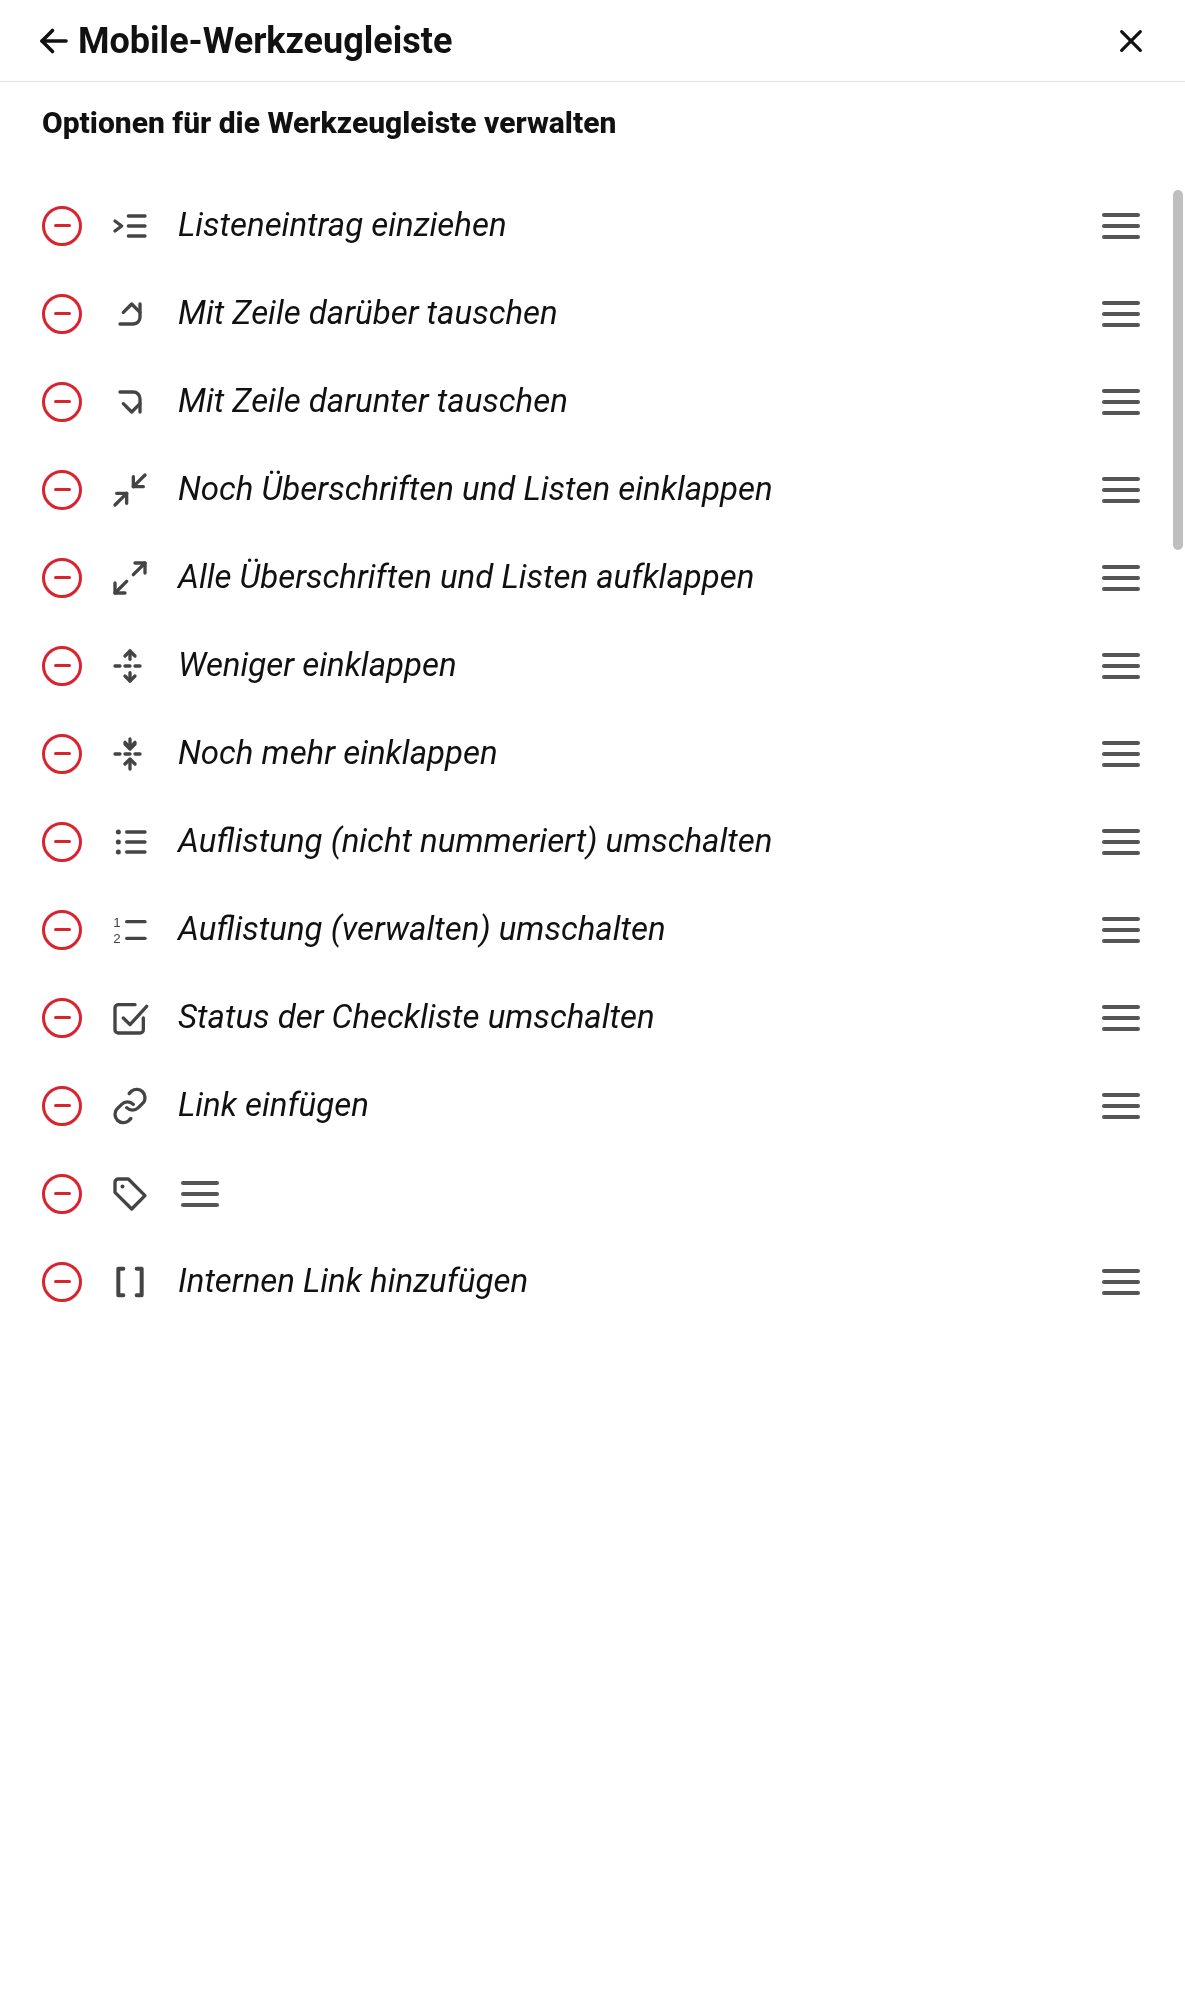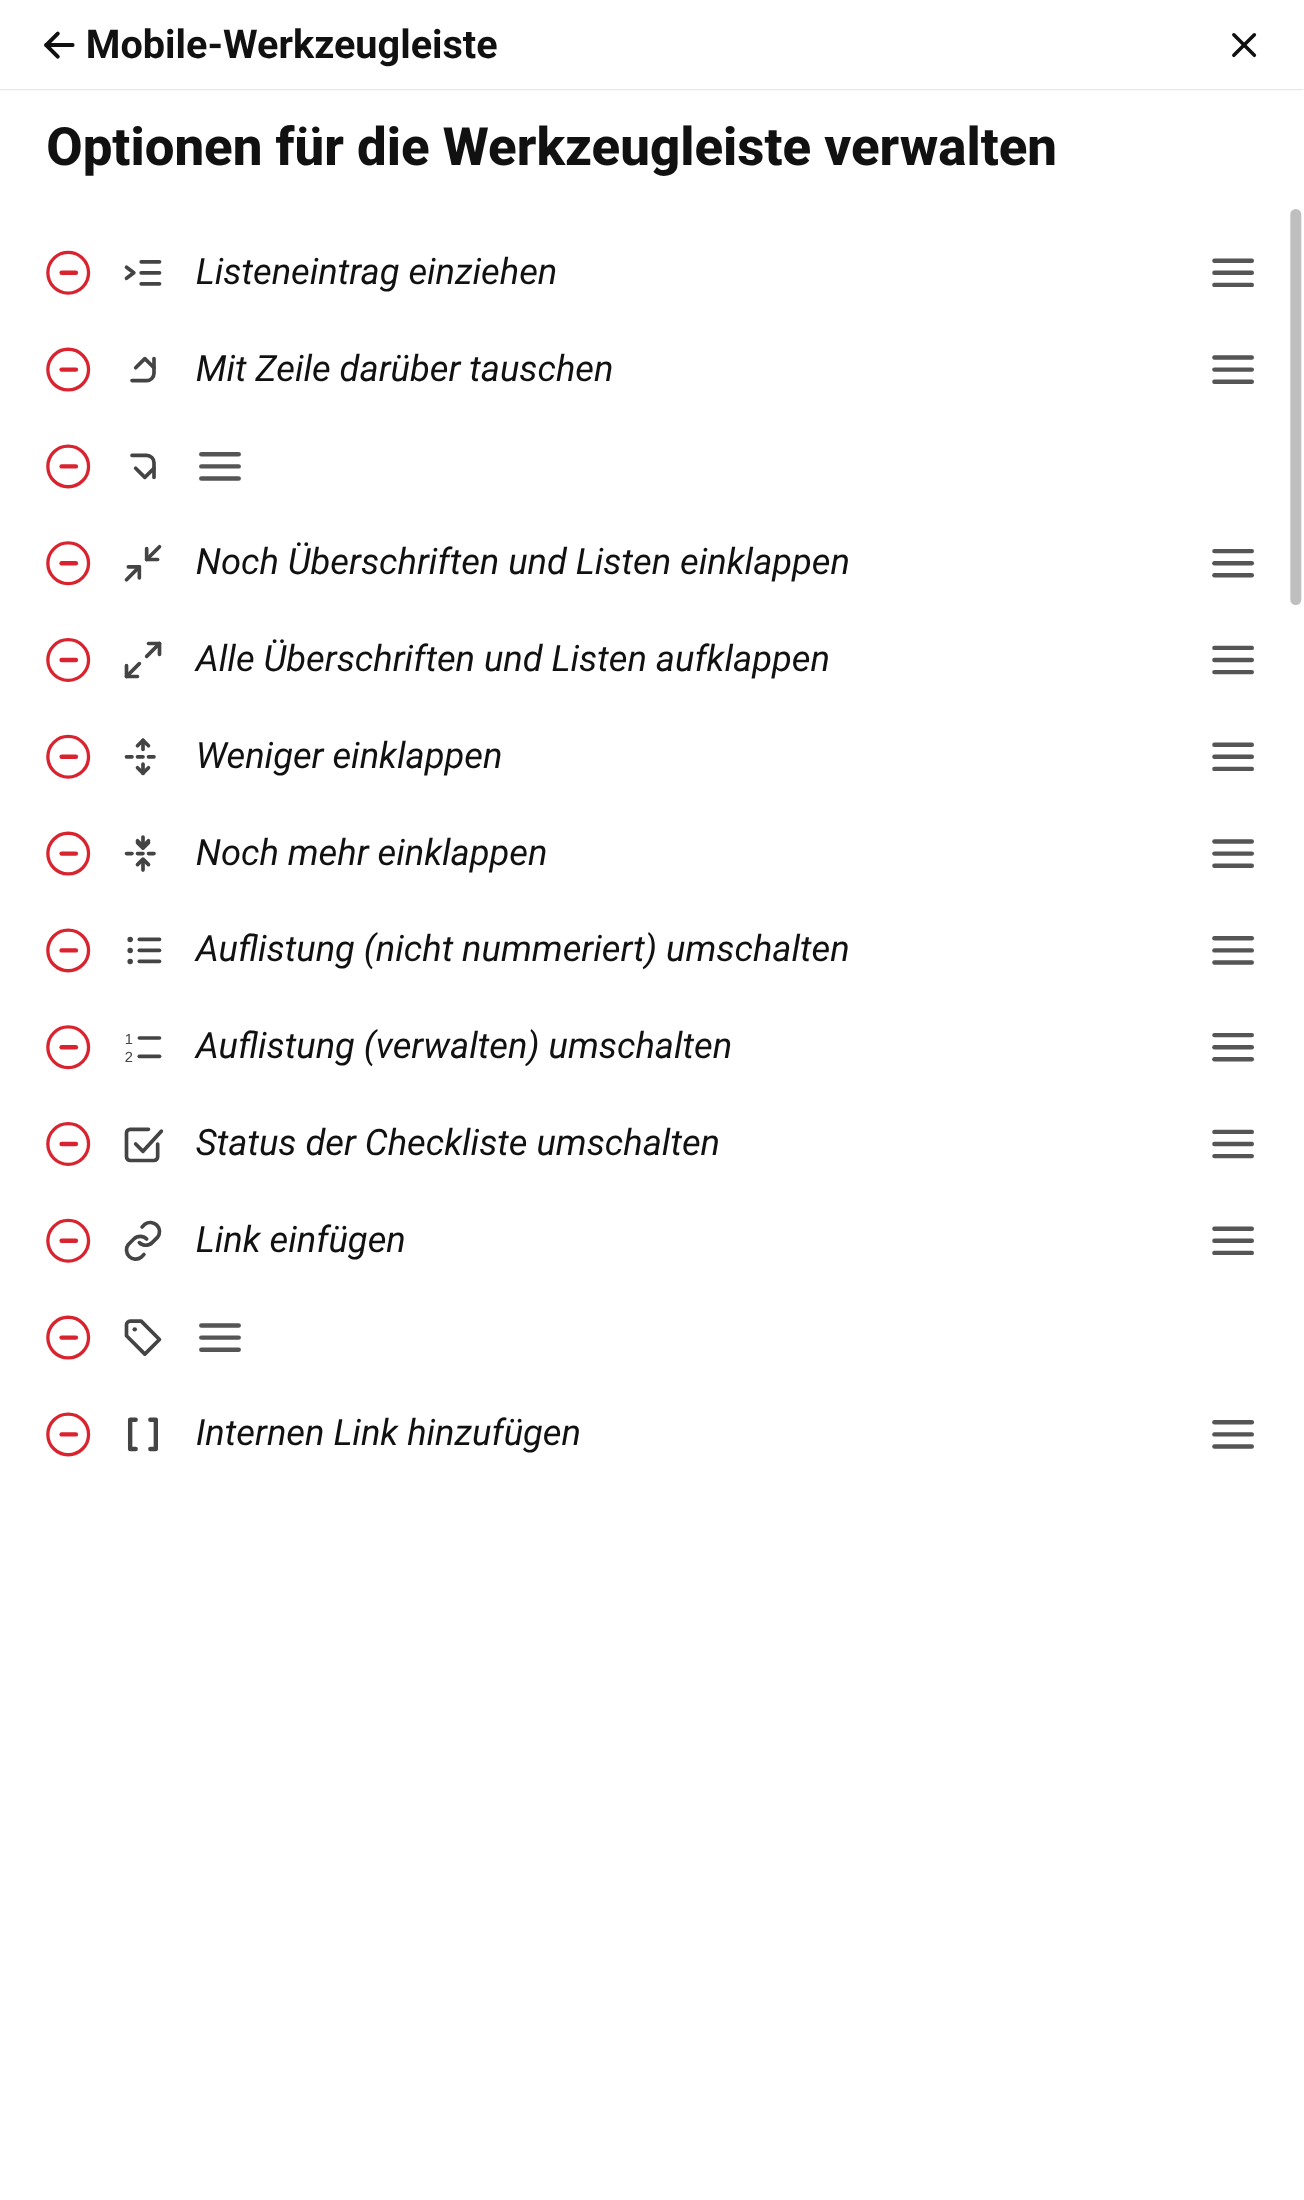--- a/index.html
+++ b/index.html
@@ -27,21 +27,21 @@
     width: 48px;
     height: 48px;
     display: flex;
     align-items: center;
     justify-content: center;
     cursor: pointer;
     color: #111;
   }
   .icon-btn svg { display: block; }
   .section-title {
-    font-size: 48px;
+    font-size: 30px;
     font-weight: 800;
     padding: 22px 42px 40px;
     line-height: 1.25;
   }
   .list { padding: 0 42px; }
   .row {
     display: flex;
     align-items: center;
     gap: 26px;
     min-height: 88px;
@@ -158,20 +158,21 @@
     <div class="row">
       <div class="remove-btn">
           <div class="dash"></div>
         </div>
       <div class="tool-icon">
         <svg width="40" height="40" viewBox="0 0 24 24" fill="none" stroke="currentColor" stroke-width="2" stroke-linecap="round" stroke-linejoin="round">
             <path d="M6 6 L14 6 A4 4 0 0 1 18 10 L18 18"></path>
             <polyline points="13 13 18 18 23 13" transform="translate(-5 0)"></polyline>
           </svg>
       </div>
+      <div class="label">Mit Zeile darunter tauschen</div>
       <div class="drag">
           <div class="bar"></div>
           <div class="bar"></div>
           <div class="bar"></div>
         </div>
     </div>
 
     <div class="row">
       <div class="remove-btn">
           <div class="dash"></div>

